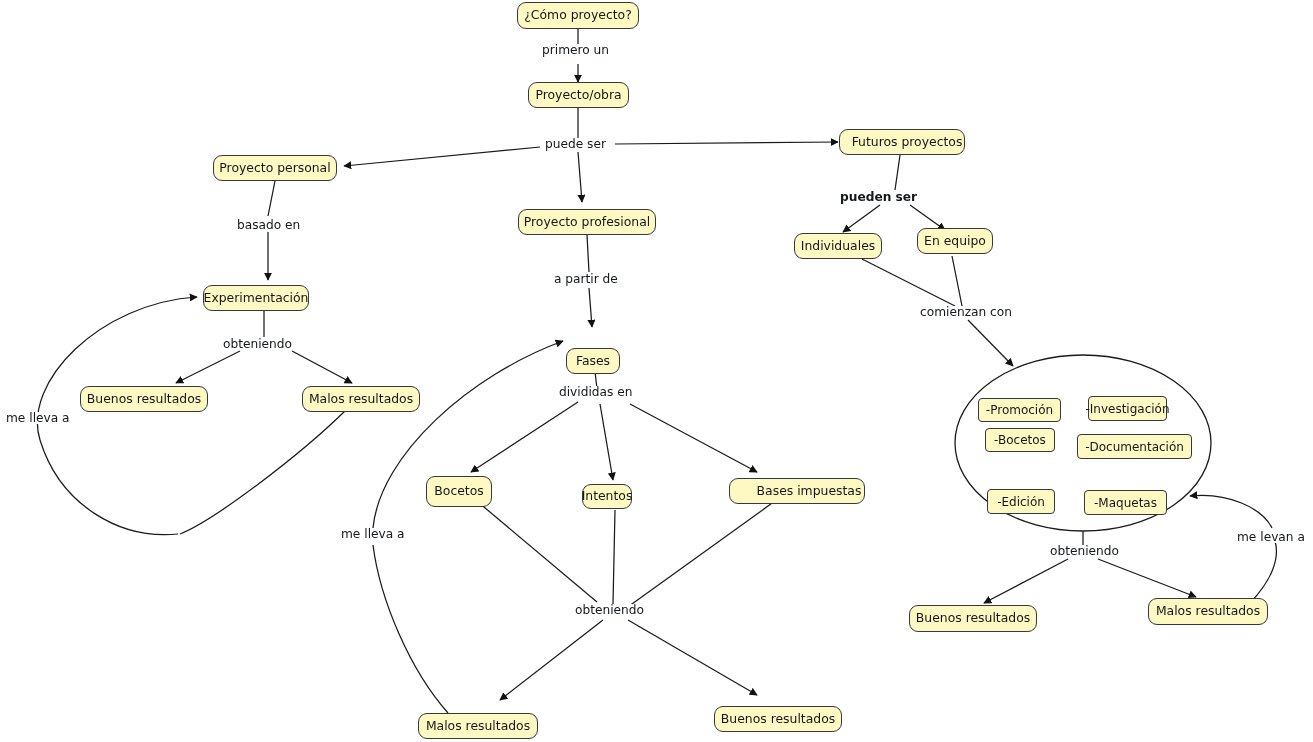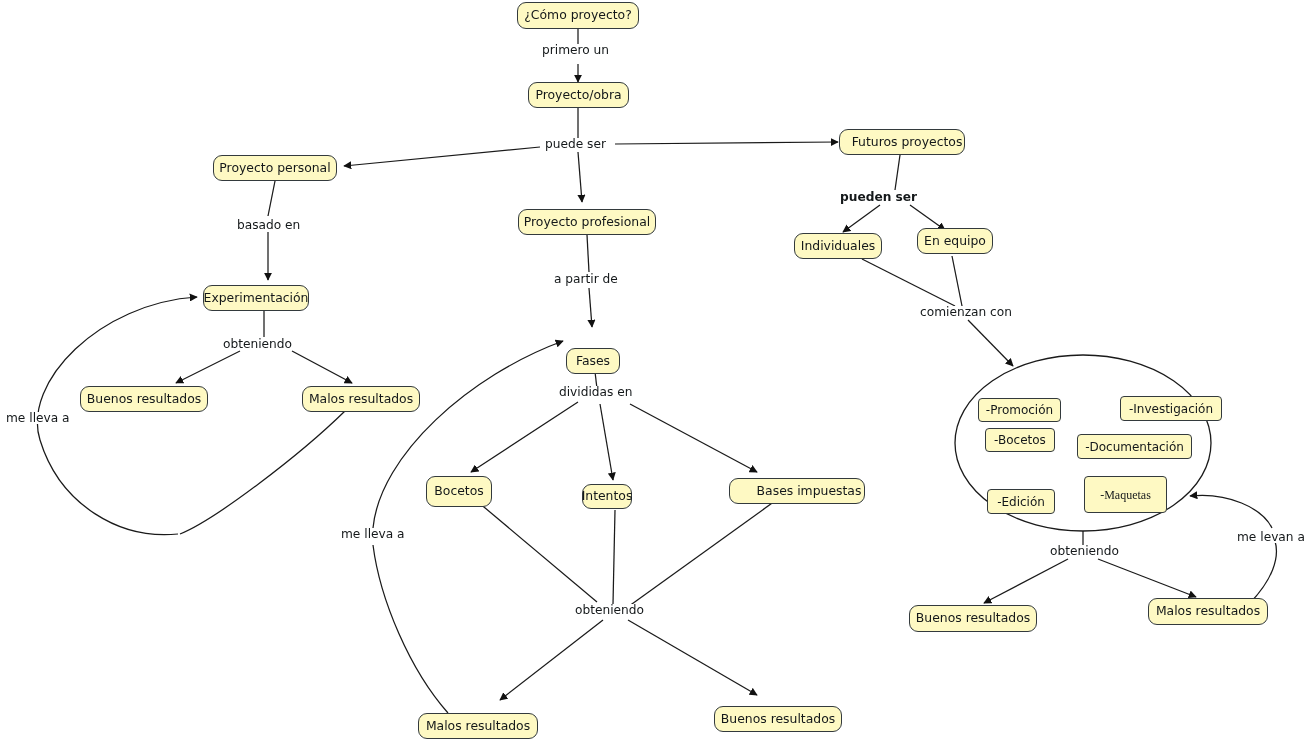--- a/index.html
+++ b/index.html
@@ -218,29 +218,29 @@
   </div>
 
   <div class="node small" style="left:985px; top:428px; width:70px; height:24px;">
     <span>-Bocetos</span>
   </div>
 
   <div class="node small" style="left:987px; top:468px; width:68px; height:25px;margin-top:21px;">
     <span>-Edición</span>
   </div>
 
-  <div class="node small" style="left:1120px; top:396px; width:102px; height:25px;">
+  <div class="node small" style="left:1088px; top:396px; width:79px; height:25px;">
     <span>-Investigación</span>
   </div>
 
   <div class="node small" style="left:1077px; top:434px; width:115px; height:25px;">
     <span>-Documentación</span>
   </div>
 
-  <div class="node small" style="left:1084px; top:476px; width:83px; height:37px;font-family:Liberation Serif, serif;">
+  <div class="node small" style="left:1084px; top:490px; width:83px; height:25px;">
     <span>-Maquetas</span>
   </div>
 
   <div class="elabel" style="left:541px; top:44px;">primero un</div>
 
   <div class="elabel" style="left:544px; top:138px;text-align:right;">puede ser</div>
 
   <div class="elabel" style="left:236px; top:219px;">basado en</div>
 
   <div class="elabel" style="left:222px; top:338px;">obteniendo</div>

